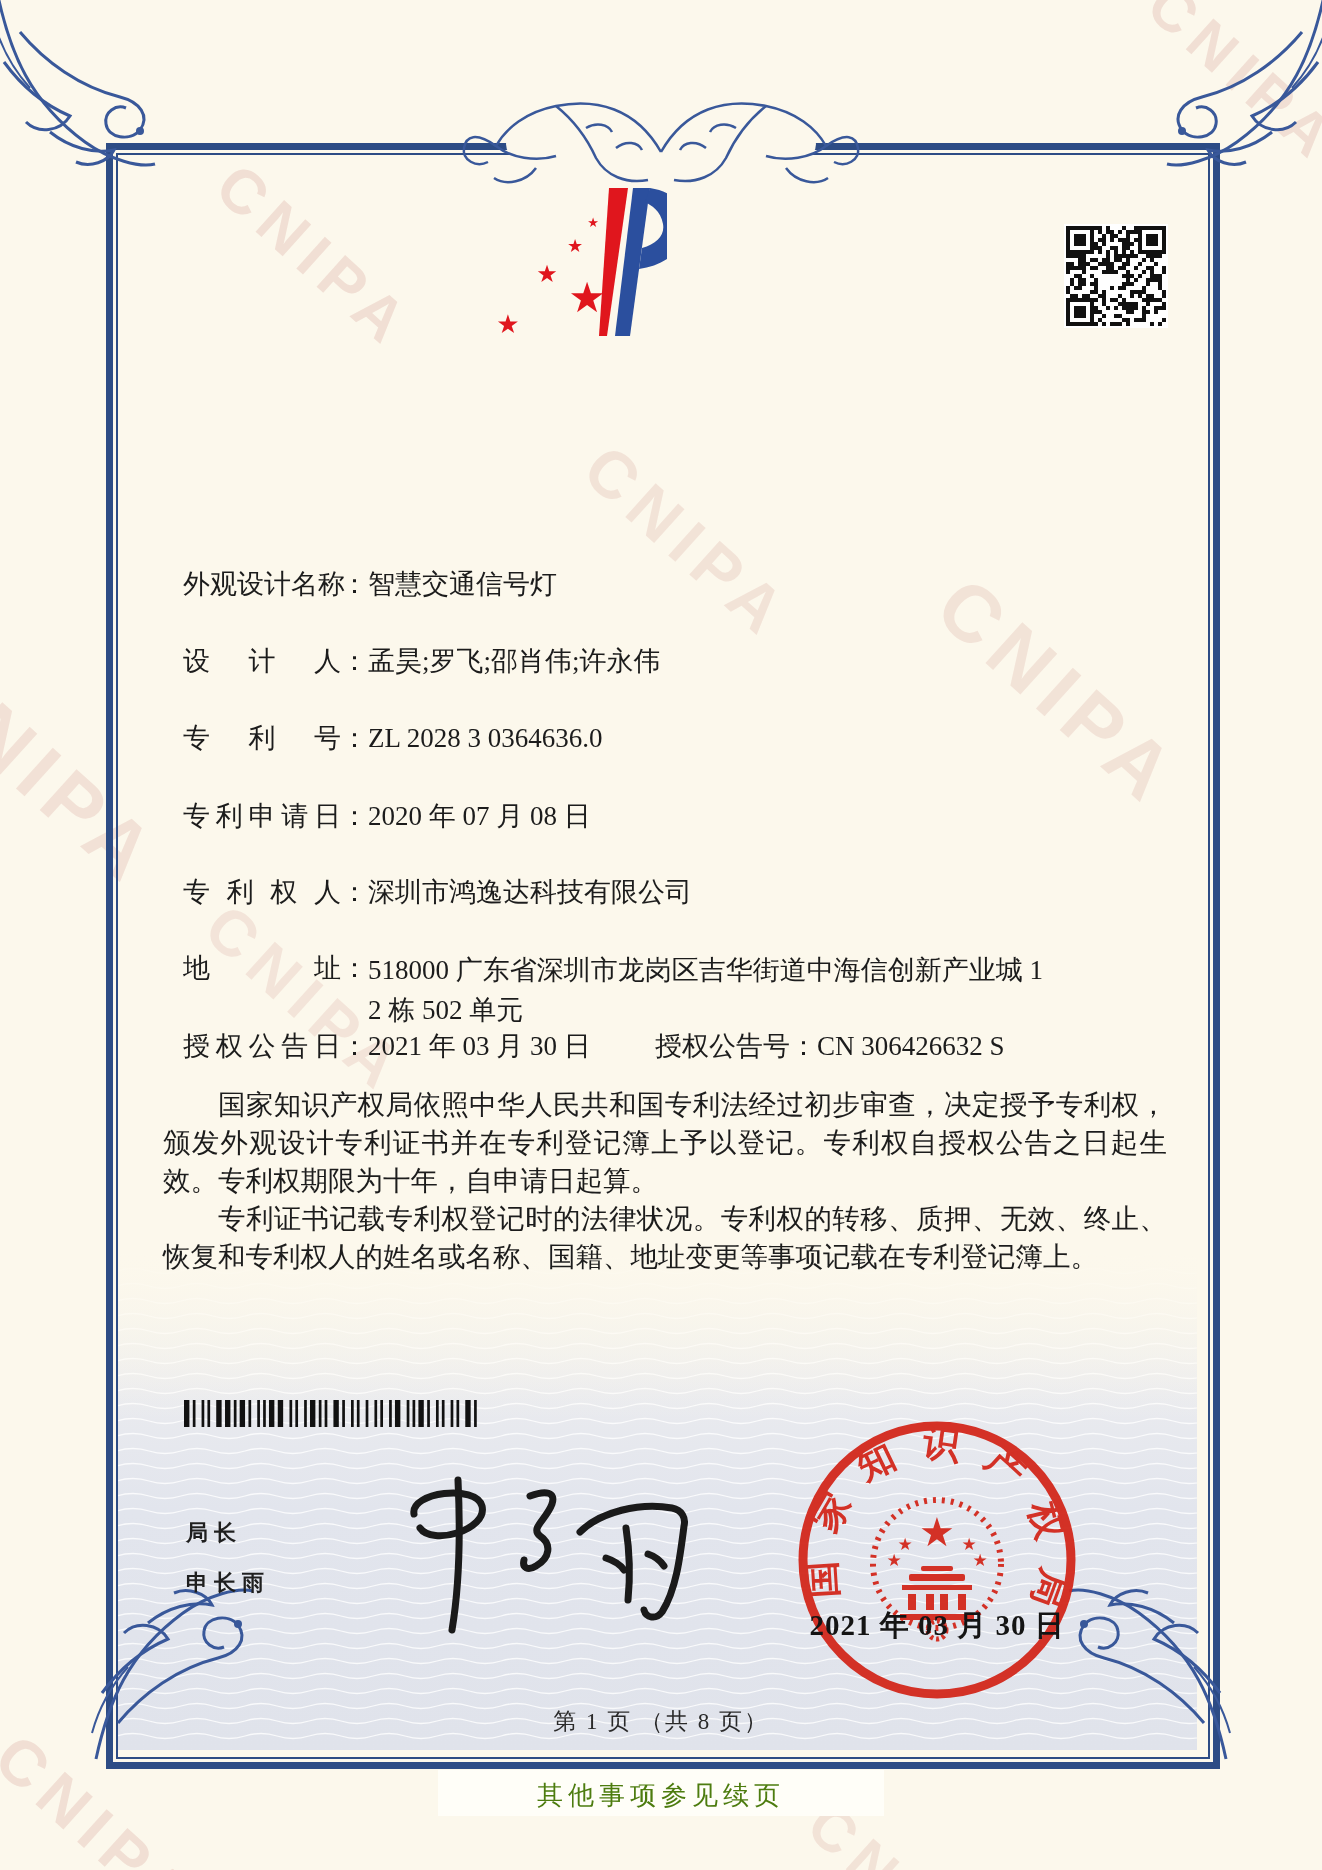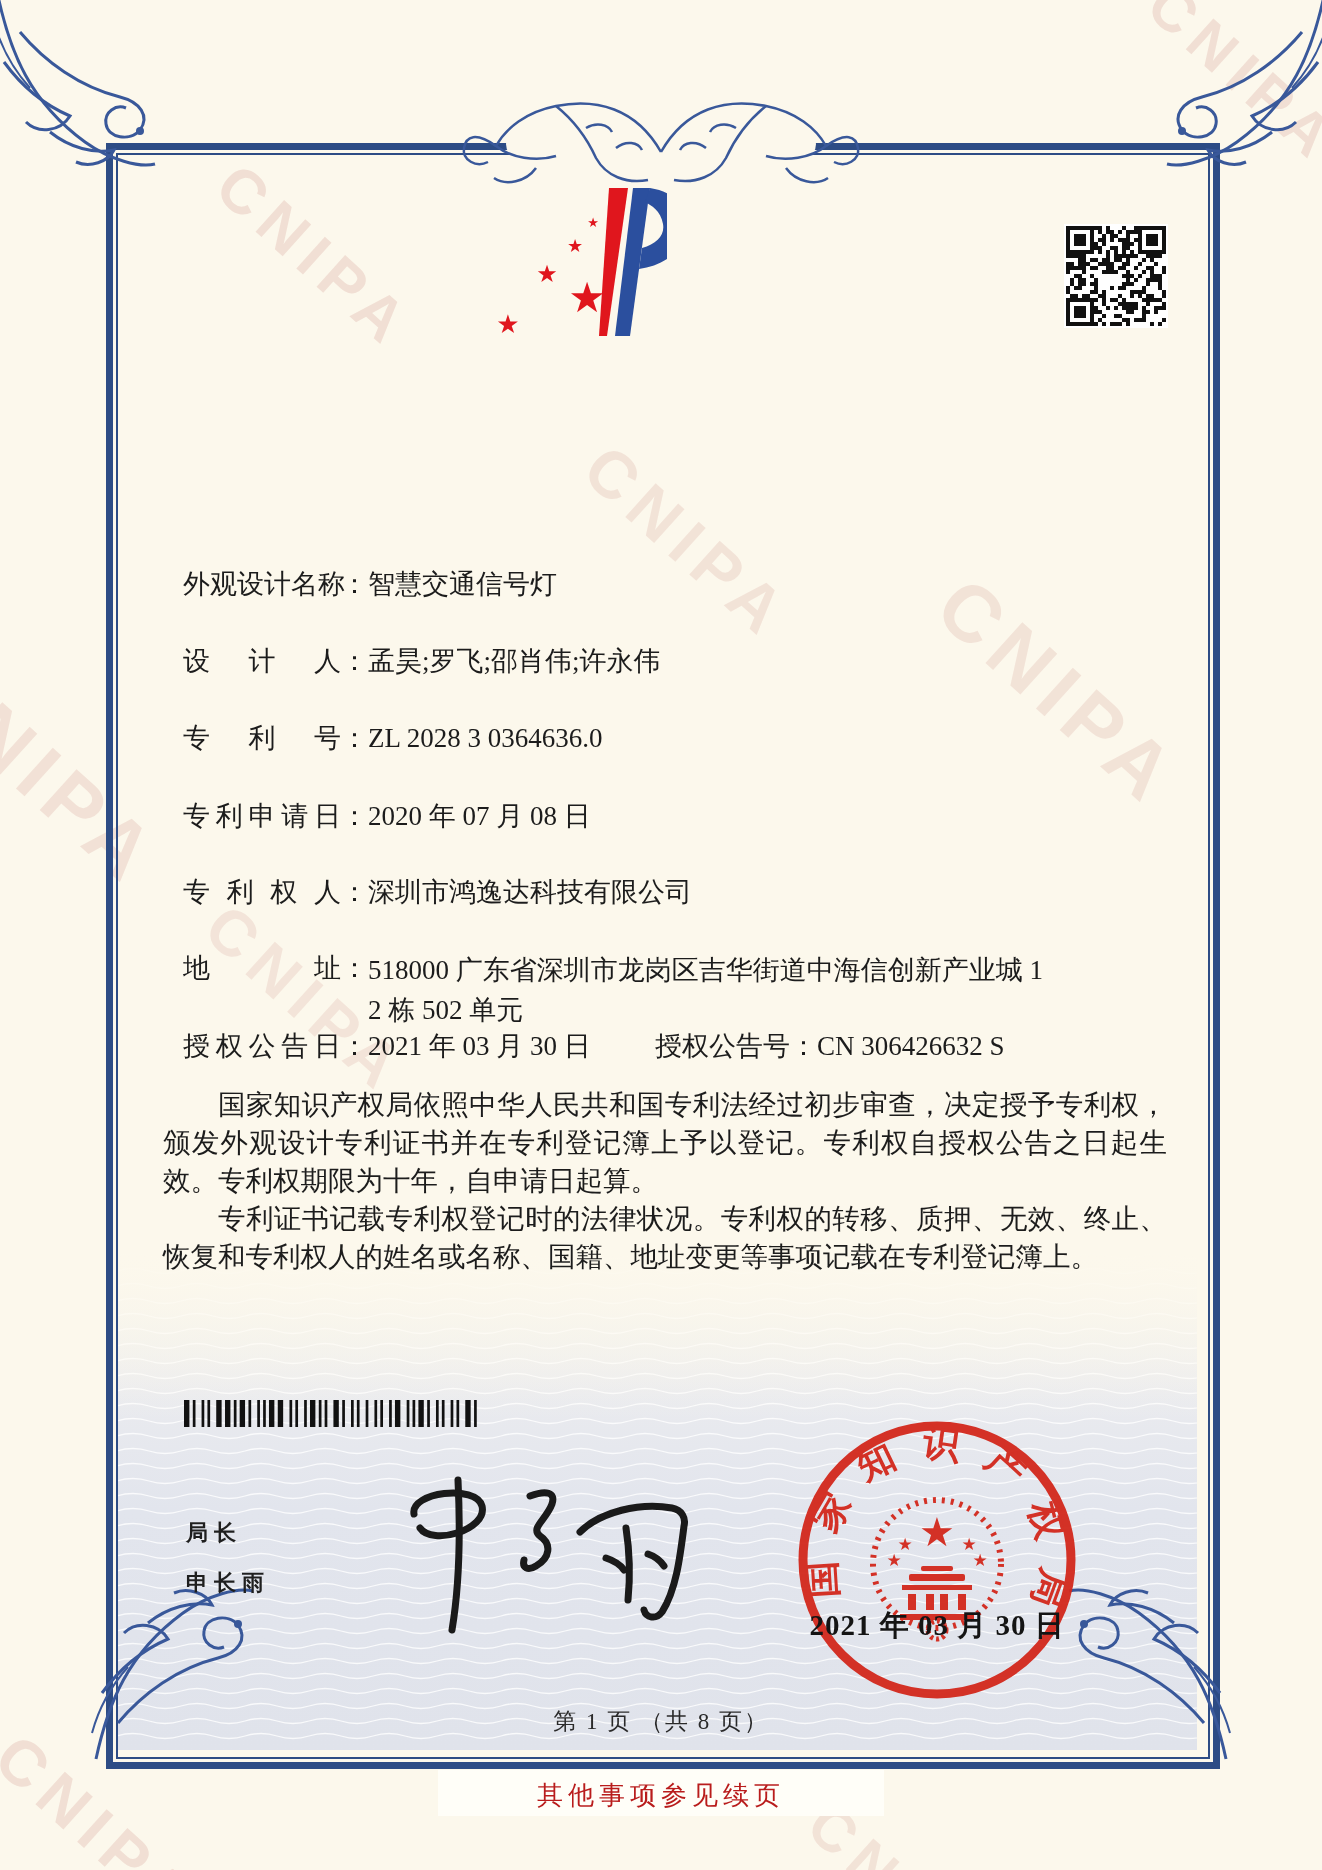--- a/index.html
+++ b/index.html
@@ -25,21 +25,21 @@
   .frow{font-size:27px;white-space:nowrap;}
   .cj{display:inline-flex;width:158px;justify-content:space-between;}
   .fval.wrap{white-space:pre-line;display:inline-block;vertical-align:top;line-height:40px;width:760px;}
   .paras{width:1004px;font-size:27.5px;line-height:38px;text-align:justify;}
   .paras p{margin:0;text-indent:2em;}
   .sig-label{font-family:"Liberation Sans","DejaVu Sans",sans-serif;font-size:22px;font-weight:600;
      letter-spacing:6px;color:#1f1f1f;}
   .seal-date{width:300px;text-align:center;font-size:29px;font-weight:bold;letter-spacing:1px;color:#141414;}
   .pageno{width:1000px;text-align:center;font-size:23px;letter-spacing:2px;color:#2a2a2a;}
   .footer-band{width:446px;height:46px;background:#fffef8;}
-  .footer-note{width:446px;text-align:center;font-size:26px;letter-spacing:5px;color:#b91c1c;}
+  .footer-note{width:446px;text-align:center;font-size:26px;letter-spacing:5px;color:#4d7c0f;}
   .orn path,.fl path{stroke:#39589a;fill:none;}
 </style>
 </head>
 <body>
 
 <div id="page">
 
   <div class="wm" style="left:250px;top:150px;font-size:62px;opacity:.30;">CNIPA</div>
   <div class="wm" style="left:620px;top:430px;font-size:66px;opacity:.26;">CNIPA</div>
   <div class="wm" style="left:980px;top:560px;font-size:80px;opacity:.26;">CNIPA</div>

